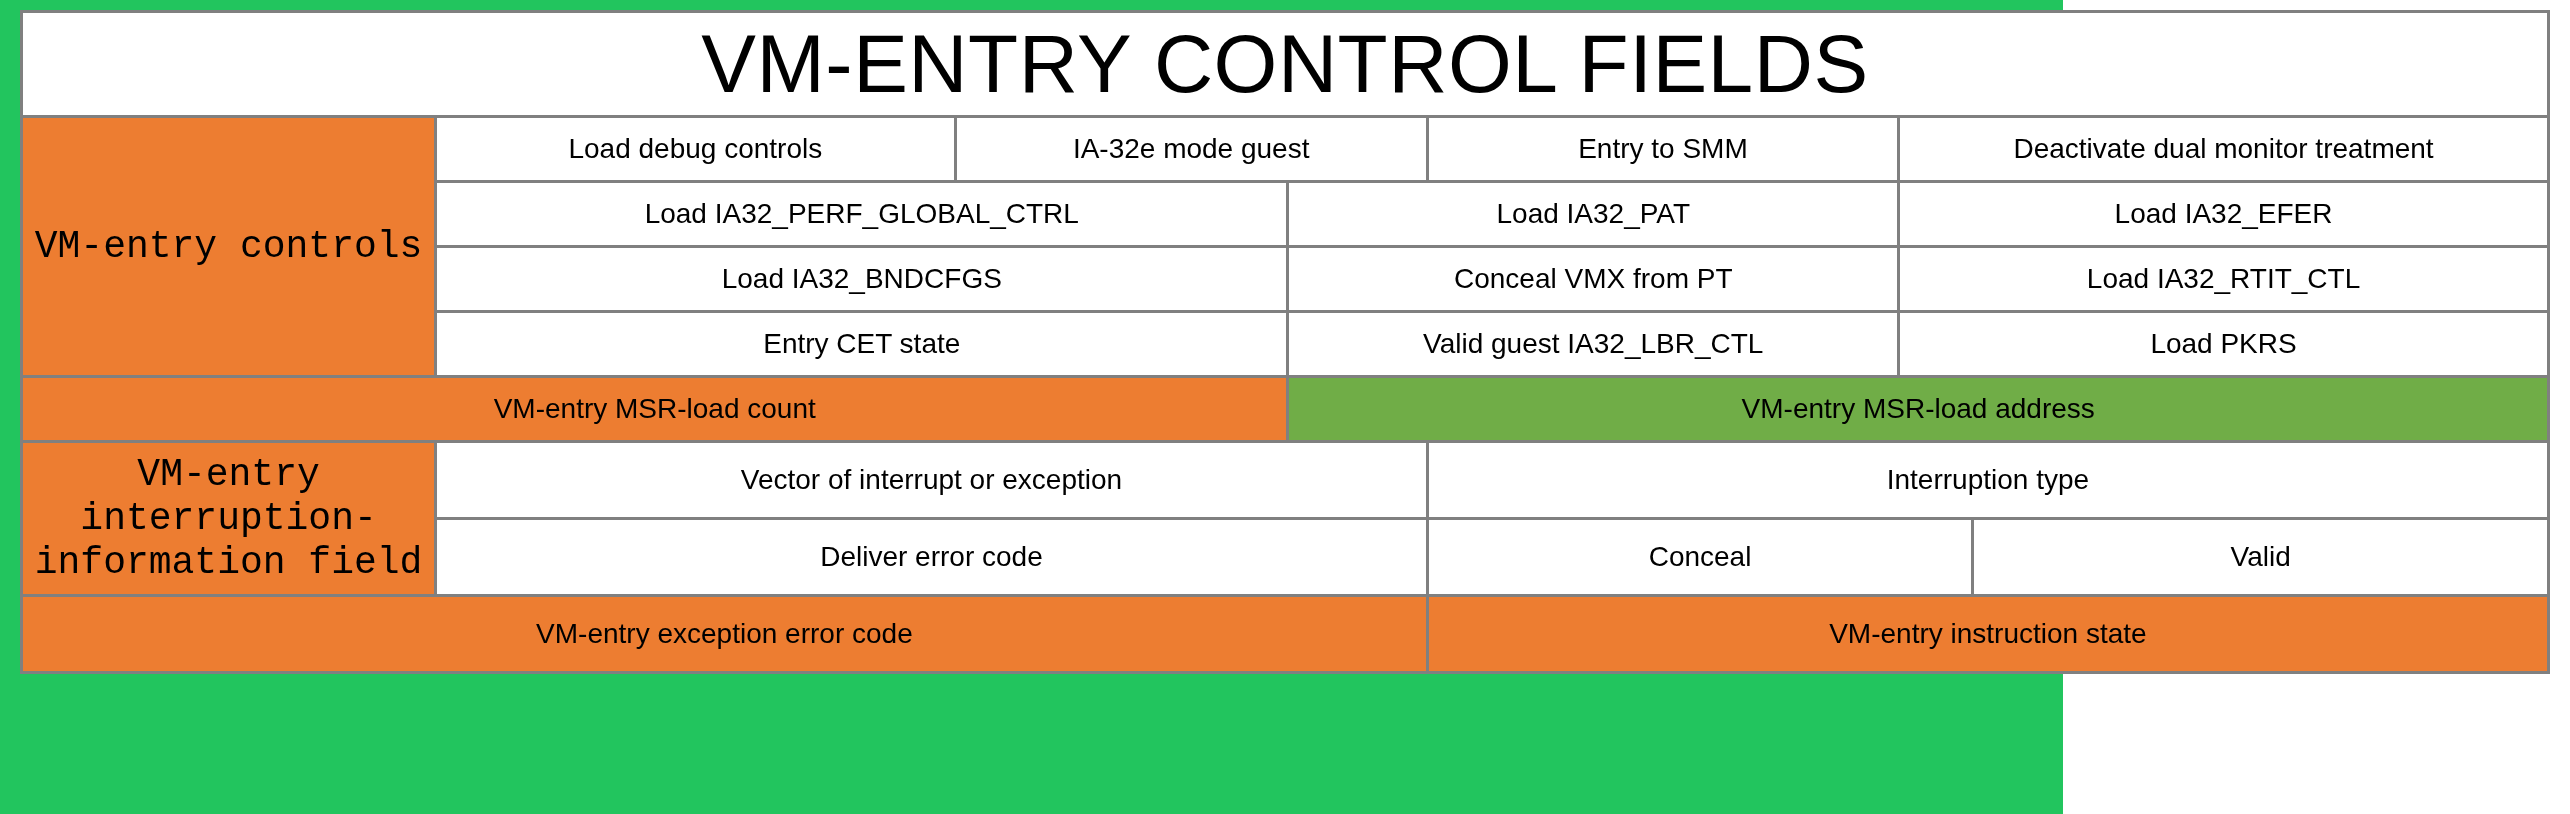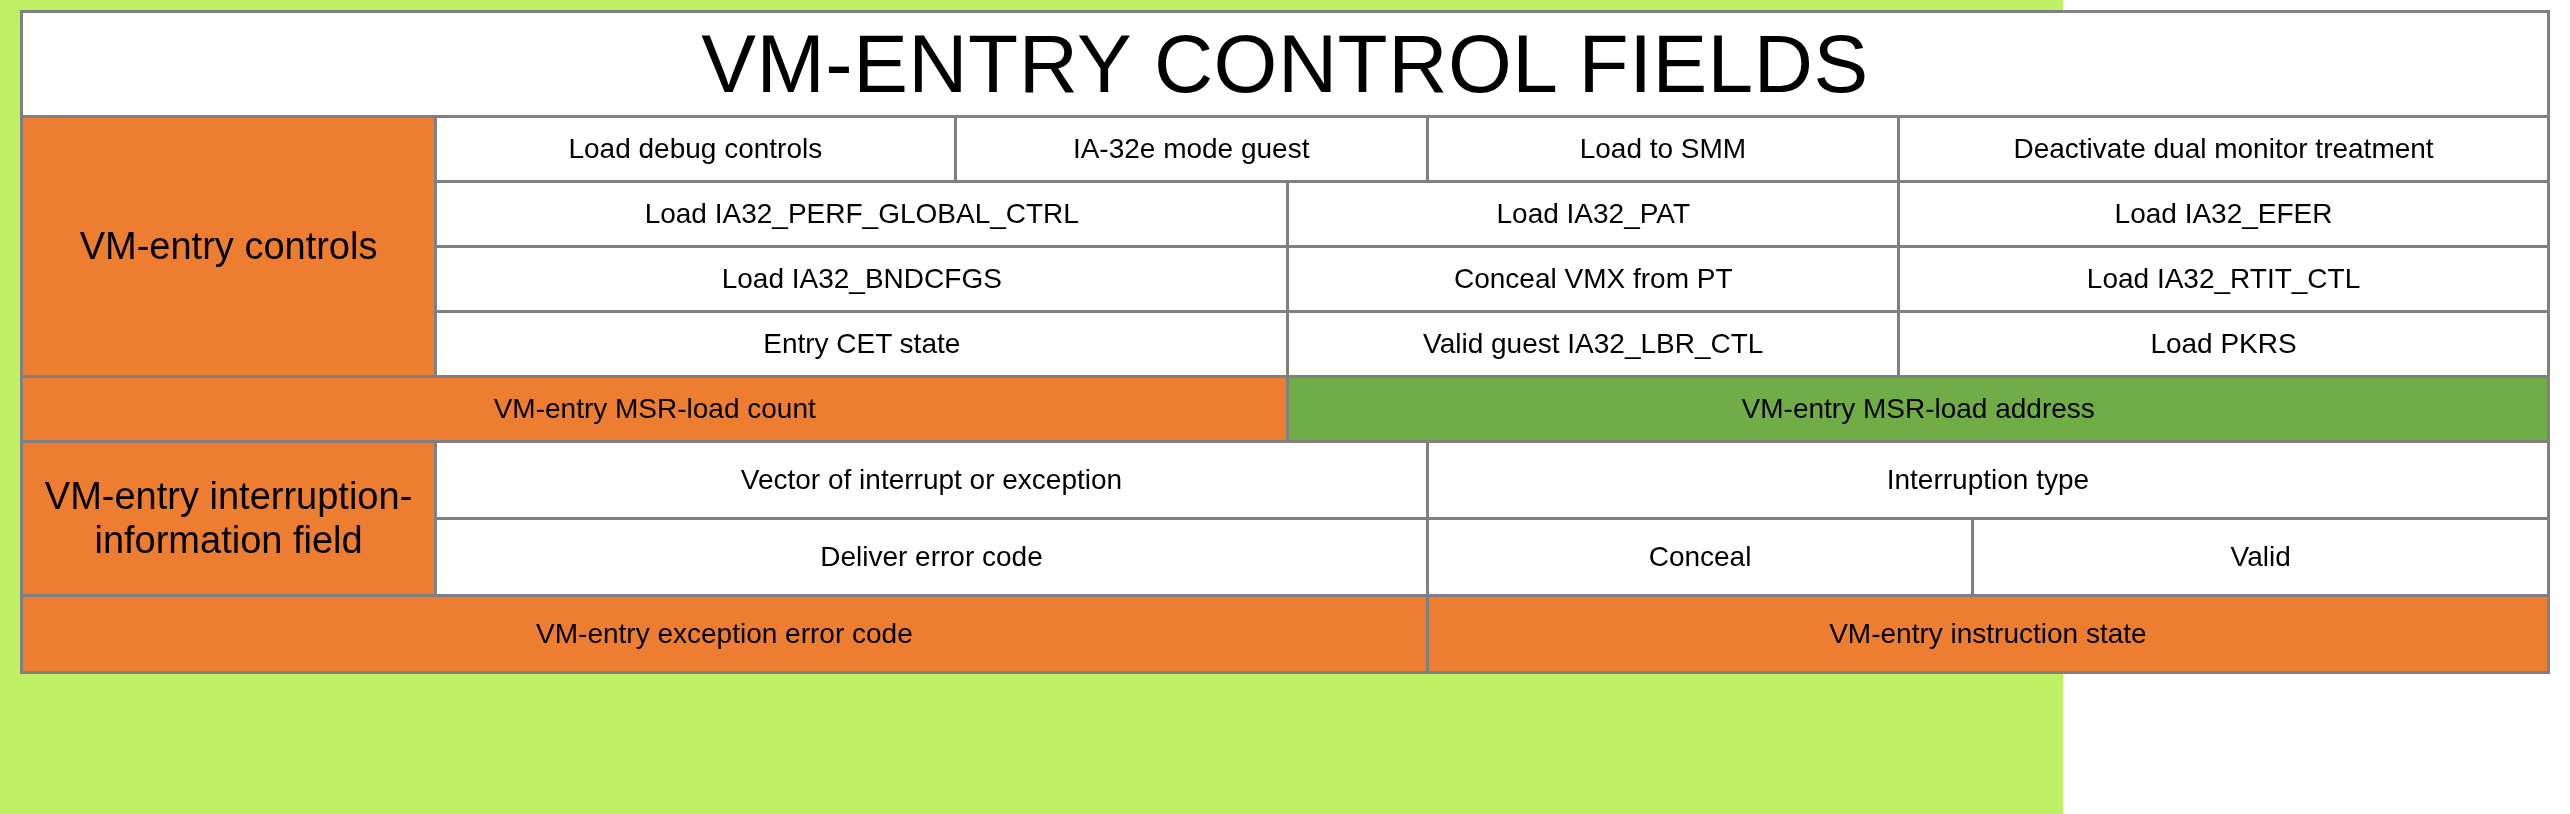--- a/index.html
+++ b/index.html
@@ -5,21 +5,21 @@
   html,body{margin:0;padding:0;}
   body{
     width:2570px;height:814px;
     background:#ffffff;
     font-family:"Liberation Sans", sans-serif;
     overflow:hidden;
   }
   .sheet{
     position:relative;
     width:2063px;height:814px;
-    background:#bef264;
+    background:#22c55e;
     box-sizing:border-box;
   }
   .table{
     position:absolute;
     left:20px; top:10px;
     width:2530px;
     border-collapse:collapse;
     table-layout:fixed;
   }
   .table td{
@@ -42,20 +42,21 @@
     letter-spacing:0.5px;
     padding:4px 6px !important;
   }
   .orange{ background:#ED7D31 !important; }
   .green { background:#70AD47 !important; }
   .label-cell{
     font-size:38px !important;
     white-space:normal !important;
     line-height:1.35;
     font-weight:400;
+    font-family:Liberation Mono, monospace;
   }
   .r-ctrl td{ height:58px; }
   .r-msr  td{ height:58px; }
   .r-int  td{ height:70px; }
   .r-bot  td{ height:70px; }
 </style>
 </head>
 <body>
 
 <div class="sheet">
@@ -75,21 +76,21 @@
 
     <tbody>
         <tr>
       <td class="title-cell" colspan="10">VM-ENTRY CONTROL FIELDS</td>
     </tr>
 
     <tr class="r-ctrl">
       <td class="orange label-cell" rowspan="4">VM-entry controls</td>
       <td colspan="2">Load debug controls</td>
       <td colspan="2">IA-32e mode guest</td>
-      <td colspan="2">Load to SMM</td>
+      <td colspan="2">Entry to SMM</td>
       <td colspan="3">Deactivate dual monitor treatment</td>
     </tr>
 
     <tr class="r-ctrl">
       <td colspan="3">Load IA32_PERF_GLOBAL_CTRL</td>
       <td colspan="3">Load IA32_PAT</td>
       <td colspan="3">Load IA32_EFER</td>
     </tr>
 
     <tr class="r-ctrl">

